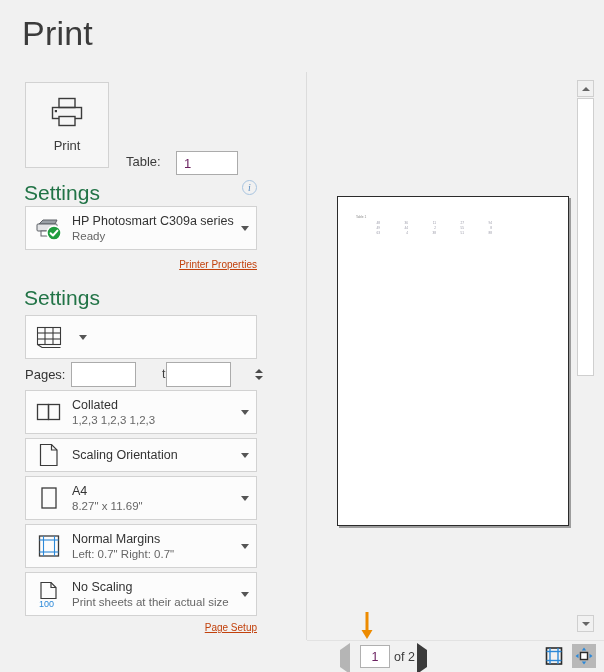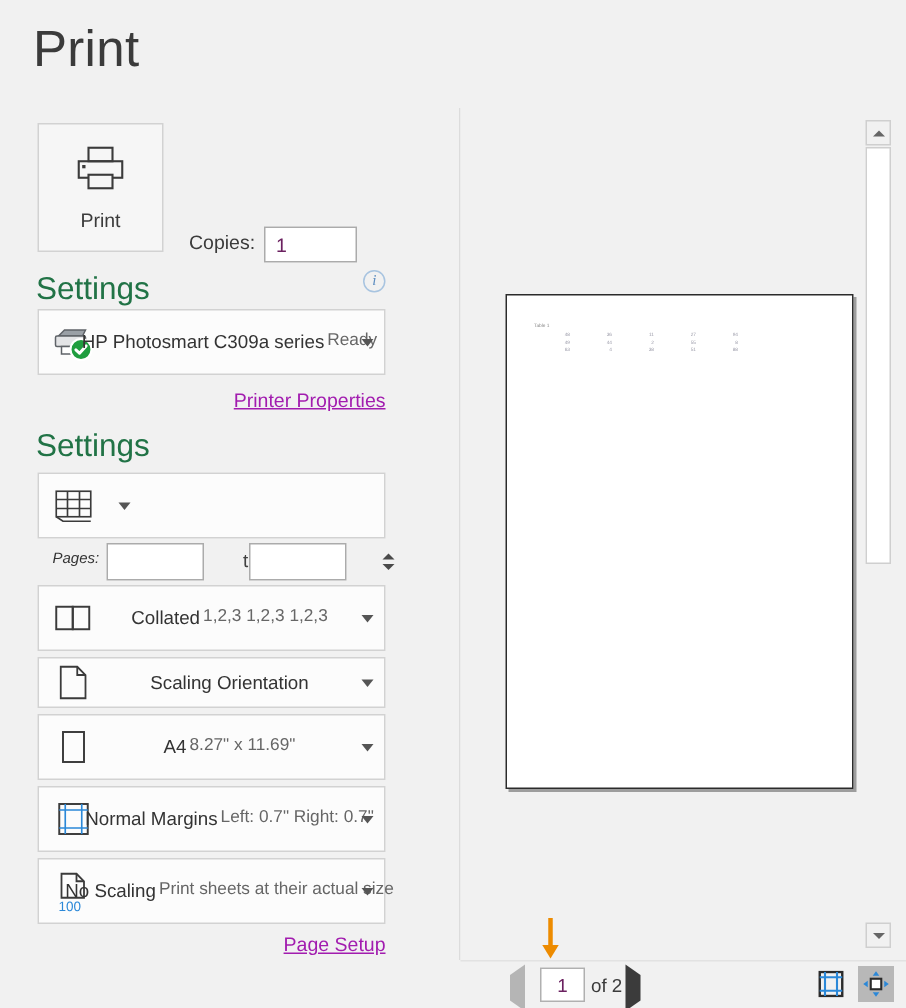--- a/index.html
+++ b/index.html
@@ -64,43 +64,43 @@
     font-family: "Liberation Serif", serif; cursor: pointer;
   }
 
   
   .combo {
     position: absolute; left: 25px; width: 232px;
     background: #fcfcfc; border: 1px solid #d2d2d2;
     display: flex; align-items: center; cursor: pointer;
   }
   .combo .ico { width: 46px; display: flex; align-items: center; justify-content: center; flex-shrink: 0; }
-  .combo .txt { flex: 1; display: flex; flex-direction: row; justify-content: center; gap: 2px; min-width: 0; }
+  .combo .txt { flex: 1; display: flex; flex-direction: column; justify-content: center; gap: 2px; min-width: 0; }
   .combo .t1 { font-size: 12.5px; color: #333; white-space: nowrap; }
   .combo .t2 { font-size: 11.5px; color: #666; white-space: nowrap; }
   .combo .caret { width: 22px; display: flex; align-items: center; justify-content: center; flex-shrink: 0; }
   .caret-tri { width: 0; height: 0; border-left: 4.5px solid transparent; border-right: 4.5px solid transparent; border-top: 5px solid #555; }
 
   #printer-combo { top: 136px; height: 44px; }
   #sheets-combo  { top: 245px; height: 44px; }
   #collate-combo { top: 320px; height: 44px; }
   #orient-combo  { top: 368px; height: 34px; }
   #paper-combo   { top: 406px; height: 44px; }
   #margin-combo  { top: 454px; height: 44px; }
   #scale-combo   { top: 502px; height: 44px; }
 
   .link {
-    position: absolute; font-size: 13px; color: #a21caf;
+    position: absolute; font-size: 10px; color: #c2410c;
     text-decoration: underline; cursor: pointer; text-align: right;
   }
   #printer-props { left: 137px; top: 189px; width: 120px; }
   #page-setup    { left: 137px; top: 552px; width: 120px; text-decoration: underline; }
 
   
-  .pages-label { position: absolute; left: 35px; top: 297px; font-size: 10px; color: #333; font-style: italic; }
+  .pages-label { position: absolute; left: 25px; top: 297px; font-size: 13px; color: #333; }
   #pages-from { left: 71px; top: 292px; width: 65px; height: 25px; }
   .to-label { position: absolute; left: 145px; top: 297px; font-size: 12.5px; color: #404040; margin-left: 17px; }
   #pages-to { left: 166px; top: 292px; width: 65px; height: 25px; }
 
   
   .preview-pane { position: absolute; left: 307px; top: 72px; width: 264px; height: 568px; background: #f1f1f1; }
   .paper {
     position: absolute; left: 30px; top: 124px; width: 232px; height: 330px;
     background: #fff; border: 1px solid #2b2b2b;
     box-shadow: 2px 2px 0 rgba(0,0,0,.35);
@@ -170,21 +170,21 @@
         <svg width="34" height="30" viewBox="0 0 34 30">
           <rect x="9" y="1.5" width="16" height="9" fill="none" stroke="#3b3b3b" stroke-width="1.4"></rect>
           <rect x="2.5" y="10.5" width="29" height="11" fill="none" stroke="#3b3b3b" stroke-width="1.4"></rect>
           <rect x="4.8" y="13" width="2.2" height="2.2" fill="#3b3b3b"></rect>
           <rect x="9" y="19.5" width="16" height="9" fill="#f6f6f6" stroke="#3b3b3b" stroke-width="1.4"></rect>
         </svg>
       </span>
       <span class="print-btn-label">Print</span>
     </div>
 
-    <div class="copies-label">Copies:</div>
+    <div class="copies-label">Table:</div>
     <div class="spin-box" id="copies-box">
       <input class="val" value="1" style="">
       <span class="spin-arrows">
         <span class="tri-up"></span>
         <span class="tri-dn"></span>
       </span>
     </div>
 
     <div class="section-head" id="printer-head">Settings</div>
     <div class="info-icon">i</div>

